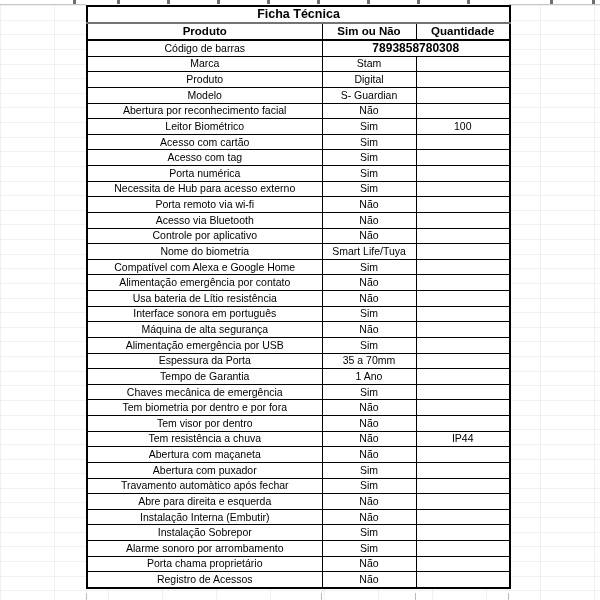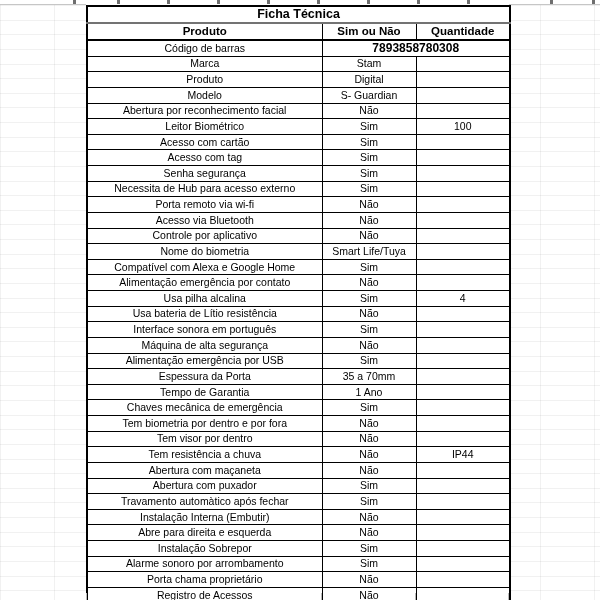--- a/index.html
+++ b/index.html
@@ -166,21 +166,21 @@
         <td>Acesso com cartão</td>
         <td>Sim</td>
         <td></td>
       </tr>
       <tr>
         <td>Acesso com tag</td>
         <td>Sim</td>
         <td></td>
       </tr>
       <tr>
-        <td>Senha segurança</td>
+        <td>Porta numérica</td>
         <td>Sim</td>
         <td></td>
       </tr>
       <tr>
         <td>Necessita de Hub para acesso externo</td>
         <td>Sim</td>
         <td></td>
       </tr>
       <tr>
         <td>Porta remoto via wi-fi</td>
@@ -206,25 +206,20 @@
         <td>Compatível com Alexa e Google Home</td>
         <td>Sim</td>
         <td></td>
       </tr>
       <tr>
         <td>Alimentação emergência por contato</td>
         <td>Não</td>
         <td></td>
       </tr>
       <tr>
-        <td>Usa pilha alcalina</td>
-        <td>Sim</td>
-        <td>4</td>
-      </tr>
-      <tr>
         <td>Usa bateria de Lítio resistência</td>
         <td>Não</td>
         <td></td>
       </tr>
       <tr>
         <td>Interface sonora em português</td>
         <td>Sim</td>
         <td></td>
       </tr>
       <tr>
@@ -276,26 +271,26 @@
         <td>Abertura com puxador</td>
         <td>Sim</td>
         <td></td>
       </tr>
       <tr>
         <td>Travamento automàtico após fechar</td>
         <td>Sim</td>
         <td></td>
       </tr>
       <tr>
+        <td>Abre para direita e esquerda</td>
+        <td>Não</td>
+        <td></td>
+      </tr>
+      <tr>
         <td>Instalação Interna (Embutir)</td>
-        <td>Não</td>
-        <td></td>
-      </tr>
-      <tr>
-        <td>Abre para direita e esquerda</td>
         <td>Não</td>
         <td></td>
       </tr>
       <tr>
         <td>Instalação Sobrepor</td>
         <td>Sim</td>
         <td></td>
       </tr>
       <tr>
         <td>Alarme sonoro por arrombamento</td>

